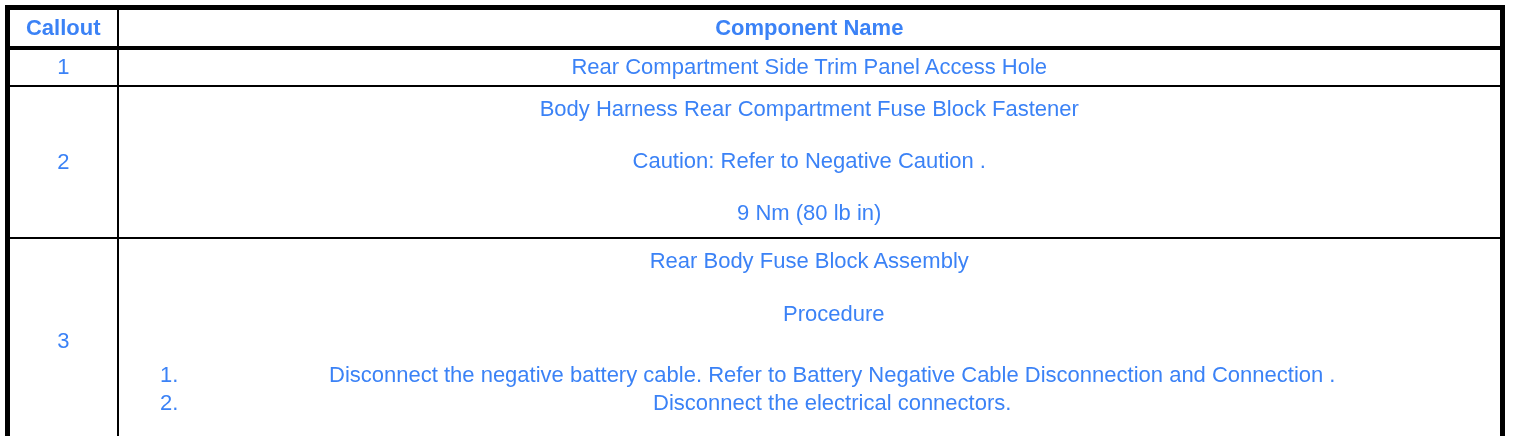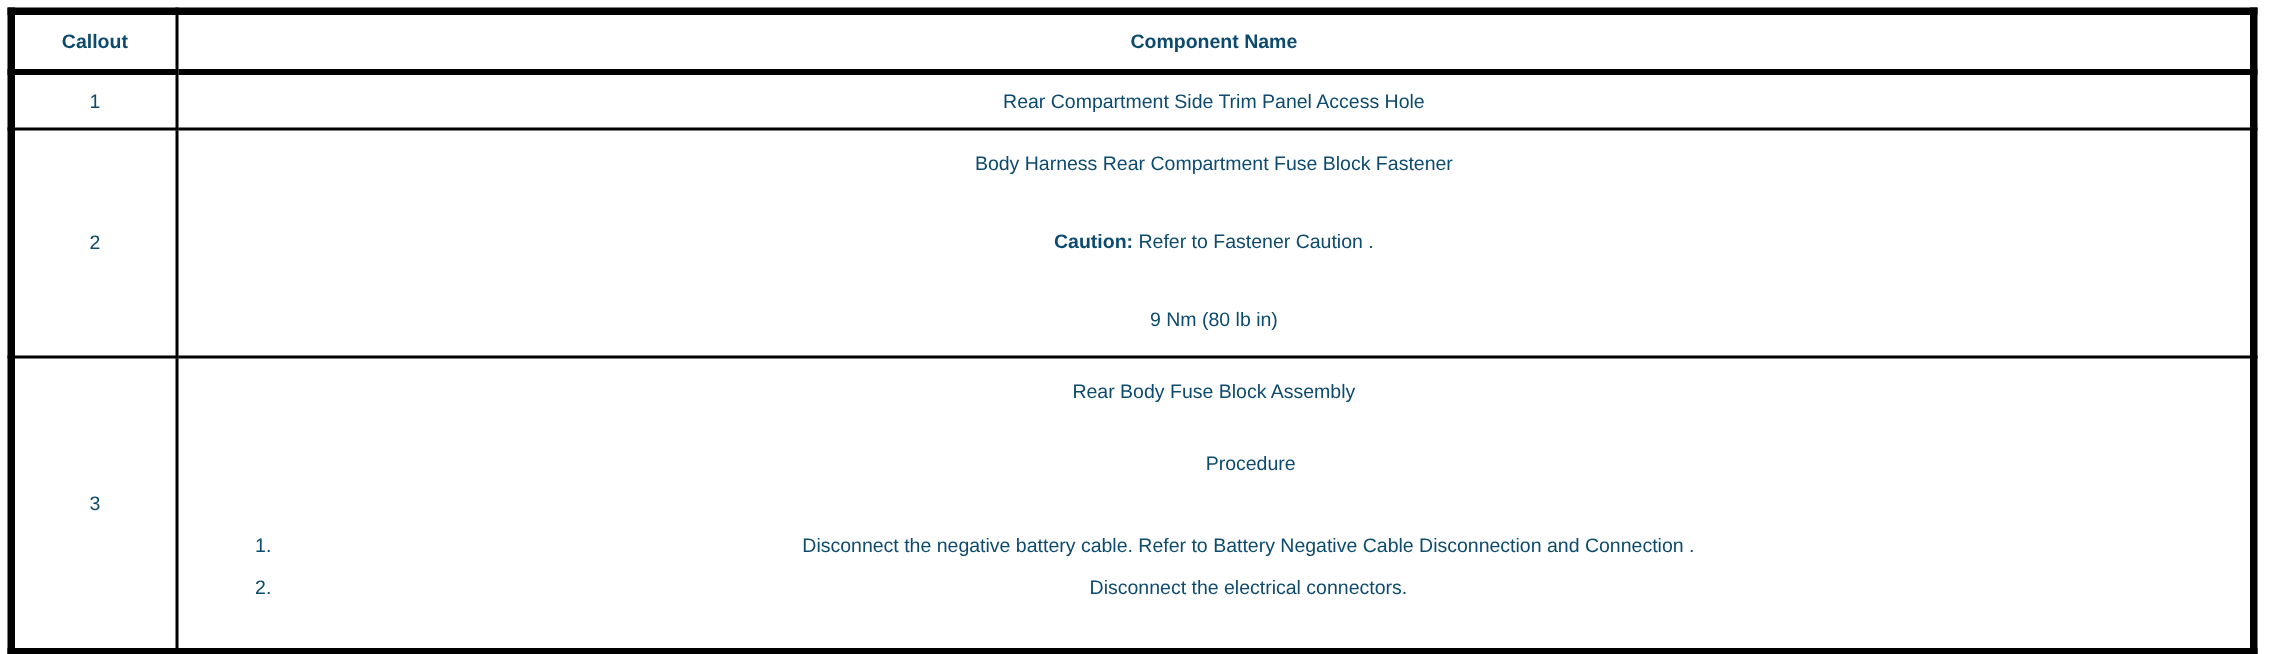--- a/index.html
+++ b/index.html
@@ -21,22 +21,22 @@
     position: absolute;
     left: 5px;
     top: 5px;
     width: 1500px;
     border-collapse: collapse;
     border: 5px solid #000000;
     background: #ffffff;
   }
   th, td {
     border: 2px solid #000000;
-    font-size: 13px;
-    color: #0c4a6e;
+    font-size: 22px;
+    color: #3b82f6;
   }
   thead th {
     border-bottom: 4px solid #000000;
     font-weight: bold;
     text-align: center;
     height: 40px;
     vertical-align: middle;
     padding: 0 4px;
   }
   col.col-callout { width: 110px; }
@@ -57,21 +57,21 @@
   tr.row-2 td.name-cell, tr.row-3 td.name-cell {
     padding-top: 12px;
     padding-bottom: 10px;
   }
   p.para {
     margin: 0 0 32px 0;
     line-height: 20px;
   }
   p.para:last-child { margin-bottom: 0; }
   p.torque { font-weight: normal; }
-  strong.caution-label { font-weight: bold; margin-top: 20px; }
+  strong.caution-label { font-weight: normal; margin-top: 20px; }
   p.procedure {
     font-weight: normal;
     margin: 0 0 34px 49px;
   }
   tr.row-3 p.component-line { margin-bottom: 30px; }
   ol.steps {
     margin: 16px;
     padding: 0 0 0 42px;
     list-style-type: decimal;
   }
@@ -102,21 +102,21 @@
         <span>Rear Compartment Side Trim Panel Access Hole</span>
       </td>
     </tr>
 
     <tr class="row-2">
       <td class="callout-cell">2</td>
       <td class="name-cell">
         <p class="para component-line">Body Harness Rear Compartment Fuse Block Fastener</p>
         <p class="para caution-line">
           <strong class="caution-label">Caution:</strong>
-          <span>Refer to Fastener Caution .</span>
+          <span>Refer to Negative Caution .</span>
         </p>
         <p class="para torque">9 Nm (80 lb in)</p>
       </td>
     </tr>
 
     <tr class="row-3">
       <td class="callout-cell">3</td>
       <td class="name-cell">
         <p class="para component-line">Rear Body Fuse Block Assembly</p>
         <p class="procedure">Procedure</p>

